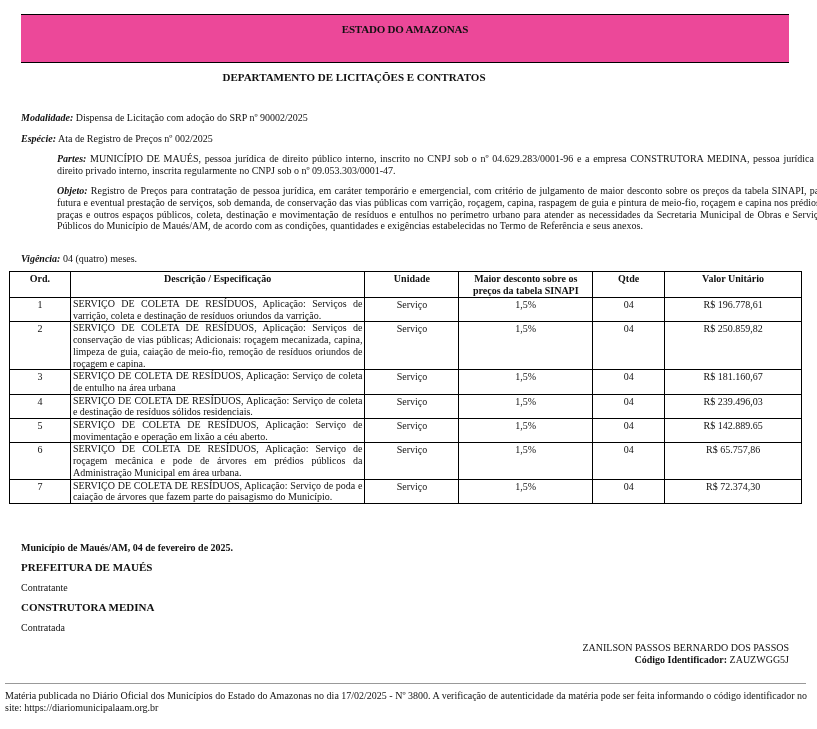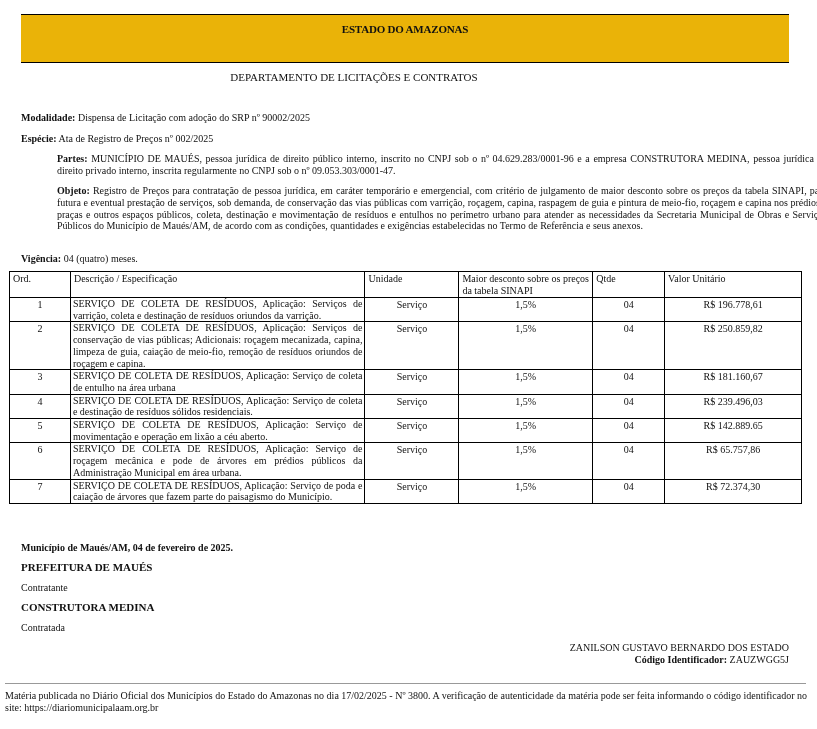--- a/index.html
+++ b/index.html
@@ -3,42 +3,42 @@
 <meta charset="utf-8">
 <style>
   html, body { margin: 0; padding: 0; background: #ffffff; }
   body {
     width: 817px; height: 729px; position: relative; overflow: hidden;
     font-family: "Liberation Serif", "DejaVu Serif", serif;
     color: #111; font-size: 10.5px;
   }
   .header-box {
     position: absolute; left: 21px; top: 14px; width: 768px; height: 39px;
-    background: #eab308; border-top: 1.5px solid #000; border-bottom: 1.5px solid #000;
+    background: #ec4899; border-top: 1.5px solid #000; border-bottom: 1.5px solid #000;
     text-align: center; font-weight: bold; font-size: 11px; line-height: 12px;
     padding-top: 8px; box-sizing: content-box;
   }
   .header-box div { letter-spacing: -0.2px; }
   .dept {
     position: absolute; left: 0; top: 71px; width: 708px;
-    text-align: center; font-weight: normal; font-size: 11px; line-height: 12.5px;
+    text-align: center; font-weight: bold; font-size: 11px; line-height: 12.5px;
   }
   .para {
     position: absolute; left: 21px; width: 770px; font-size: 10px; line-height: 11.8px;
   }
-  .para b { font-weight: bold; }
+  .para b { font-weight: bold; font-style: italic; }
   .justify { text-align: justify; margin-left: 36px; }
   table.items {
     position: absolute; left: 9px; top: 271px; width: 793px;
     border-collapse: collapse; font-size: 10px; line-height: 11.7px;
   }
   table.items th, table.items td {
     border: 1px solid #000; vertical-align: top; padding: 0 3px;
   }
-  table.items th { font-weight: normal; text-align: left; height: 24px; padding-top: 1px; }
+  table.items th { font-weight: bold; text-align: center; height: 24px; padding-top: 1px; }
   table.items td.c { text-align: center; padding-top: 1px; }
   table.items td.desc { text-align: justify; padding: 0 2px 0 2px; }
   .sig { position: absolute; left: 21px; font-size: 10px; }
   .sig.b { font-weight: bold; font-size: 11px; }
   .publisher {
     position: absolute; right: 28px; top: 642px; text-align: right;
     font-size: 10px; line-height: 11.5px;
   }
   .publisher .lbl { font-weight: bold; }
   .rule {
@@ -165,21 +165,21 @@
   </tbody>
 </table>
 
 <div class="sig" style="top:542px; font-weight:bold;">Município de Maués/AM, 04 de fevereiro de 2025.</div>
 <div class="sig b" style="top:561px;">PREFEITURA DE MAUÉS</div>
 <div class="sig" style="top:582px;">Contratante</div>
 <div class="sig b" style="top:601px;">CONSTRUTORA MEDINA</div>
 <div class="sig" style="top:622px;">Contratada</div>
 
 <div class="publisher">
-  <div>ZANILSON GUSTAVO BERNARDO DOS ESTADO</div>
+  <div>ZANILSON PASSOS BERNARDO DOS PASSOS</div>
   <div>
     <span class="lbl">Código Identificador:</span>
     <span>ZAUZWGG5J</span>
   </div>
 </div>
 
 <div class="rule"></div>
 
 <div class="footer">Matéria publicada no Diário Oficial dos Municípios do Estado do Amazonas no dia 17/02/2025 - Nº 3800. A verificação de autenticidade da matéria pode ser feita informando o código identificador no site: https://diariomunicipalaam.org.br</div>
 

